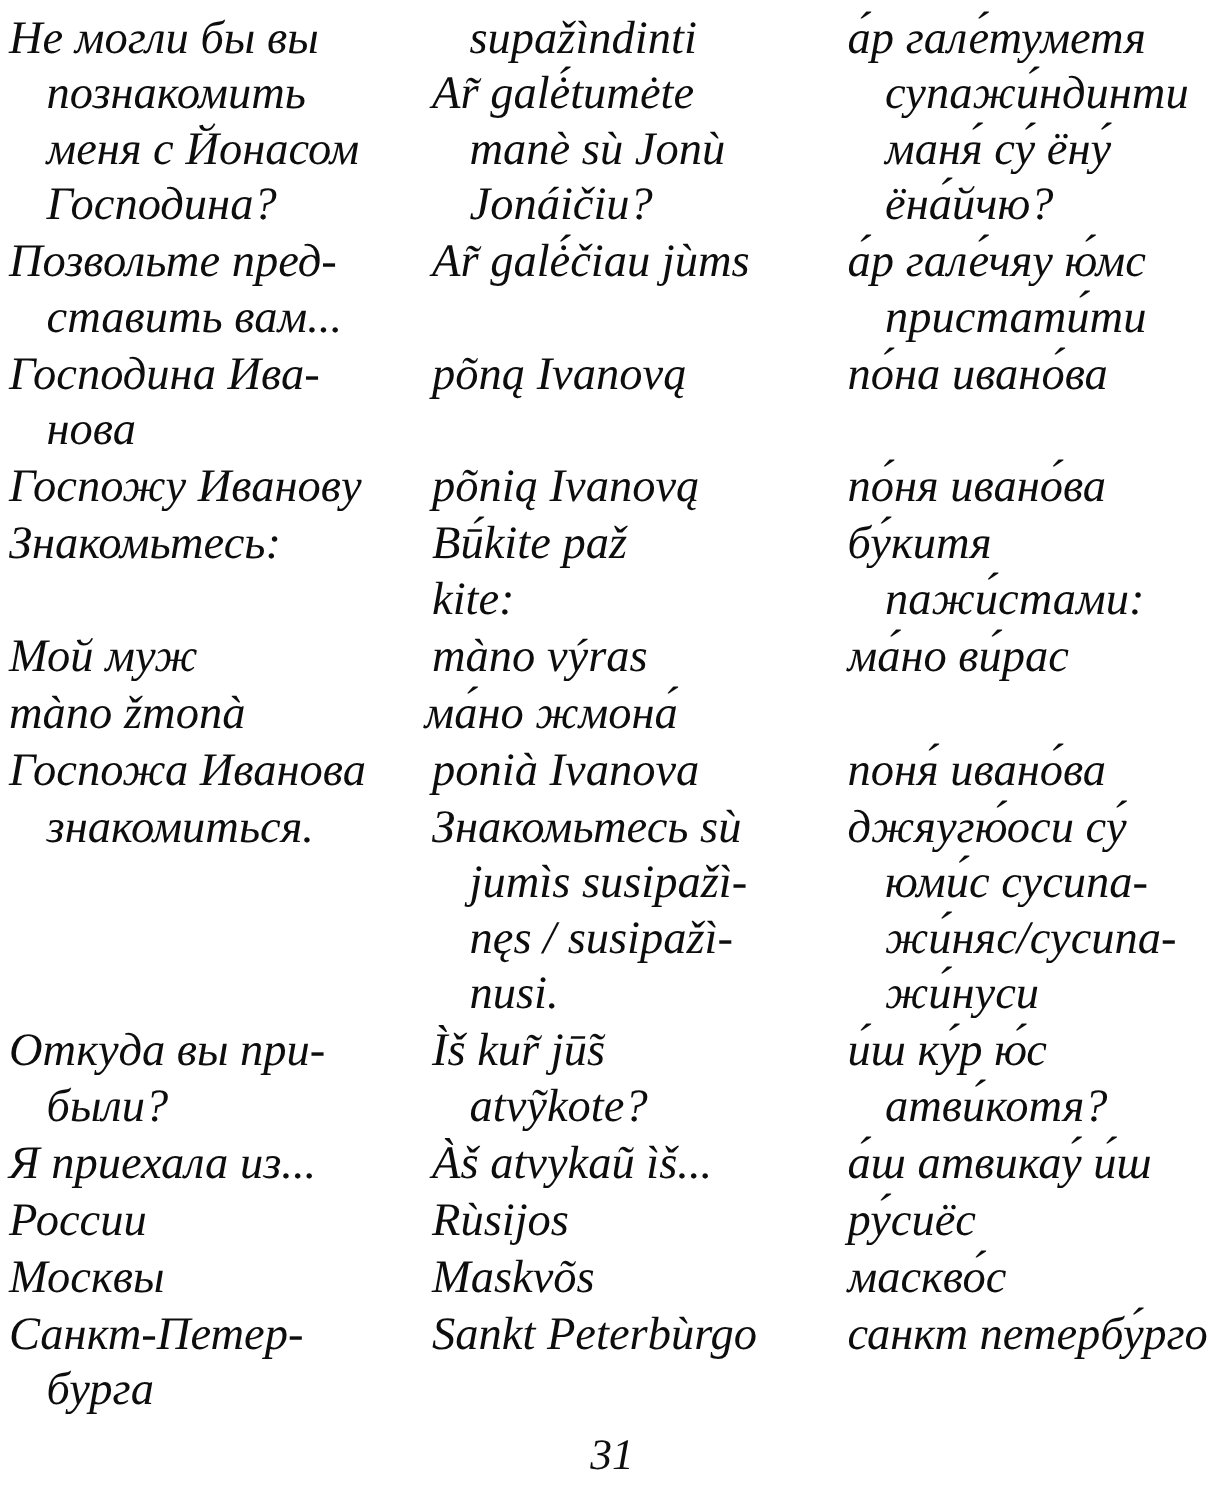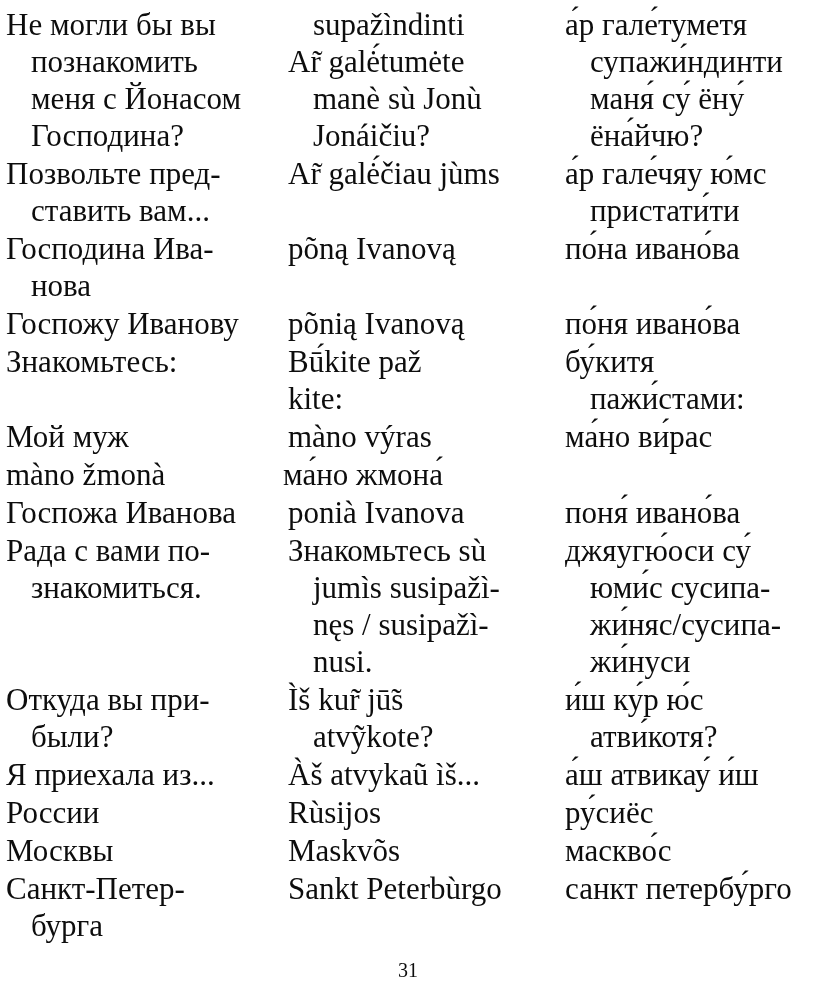--- a/index.html
+++ b/index.html
@@ -15,39 +15,40 @@
     font-size: 31px;
     overflow: hidden;
   }
   .page {
     box-sizing: border-box;
     width: 814px;
     height: 1000px;
     padding: 6px 4px 8px 6px;
     display: flex;
     flex-direction: column;
+    font-style: italic;
   }
   .row {
     display: flex;
     align-items: flex-start;
     margin-bottom: 1px;
   }
   .cell { box-sizing: border-box; }
   .c1 { width: 282px; }
   .c2 { width: 277px; }
   .c3 { flex: 1; }
   .ln {
     line-height: 37px;
     white-space: nowrap;
   }
   .ind { padding-left: 25px; }
   .footer {
     margin-top: auto;
     text-align: center;
-    font-size: 20px;
+    font-size: 29px;
     line-height: 36px;
     padding-bottom: 4px;
   }
 </style>
 </head>
 <body>
 
 <div class="page">
 
   <div class="row">
@@ -152,21 +153,20 @@
     <div class="cell c2">
       <div class="ln">ponià Ivanova</div>
     </div>
     <div class="cell c3">
       <div class="ln">поня́ ивано́ва</div>
     </div>
   </div>
 
   <div class="row">
     <div class="cell c1">
-      <div class="ln">Рада с вами по-</div>
       <div class="ln ind">знакомиться.</div>
     </div>
     <div class="cell c2">
       <div class="ln">Знакомьтесь sù</div>
       <div class="ln ind">jumìs susipažì-</div>
       <div class="ln ind">nęs / susipažì-</div>
       <div class="ln ind">nusi.</div>
     </div>
     <div class="cell c3">
       <div class="ln">джяугю́оси су́</div>

